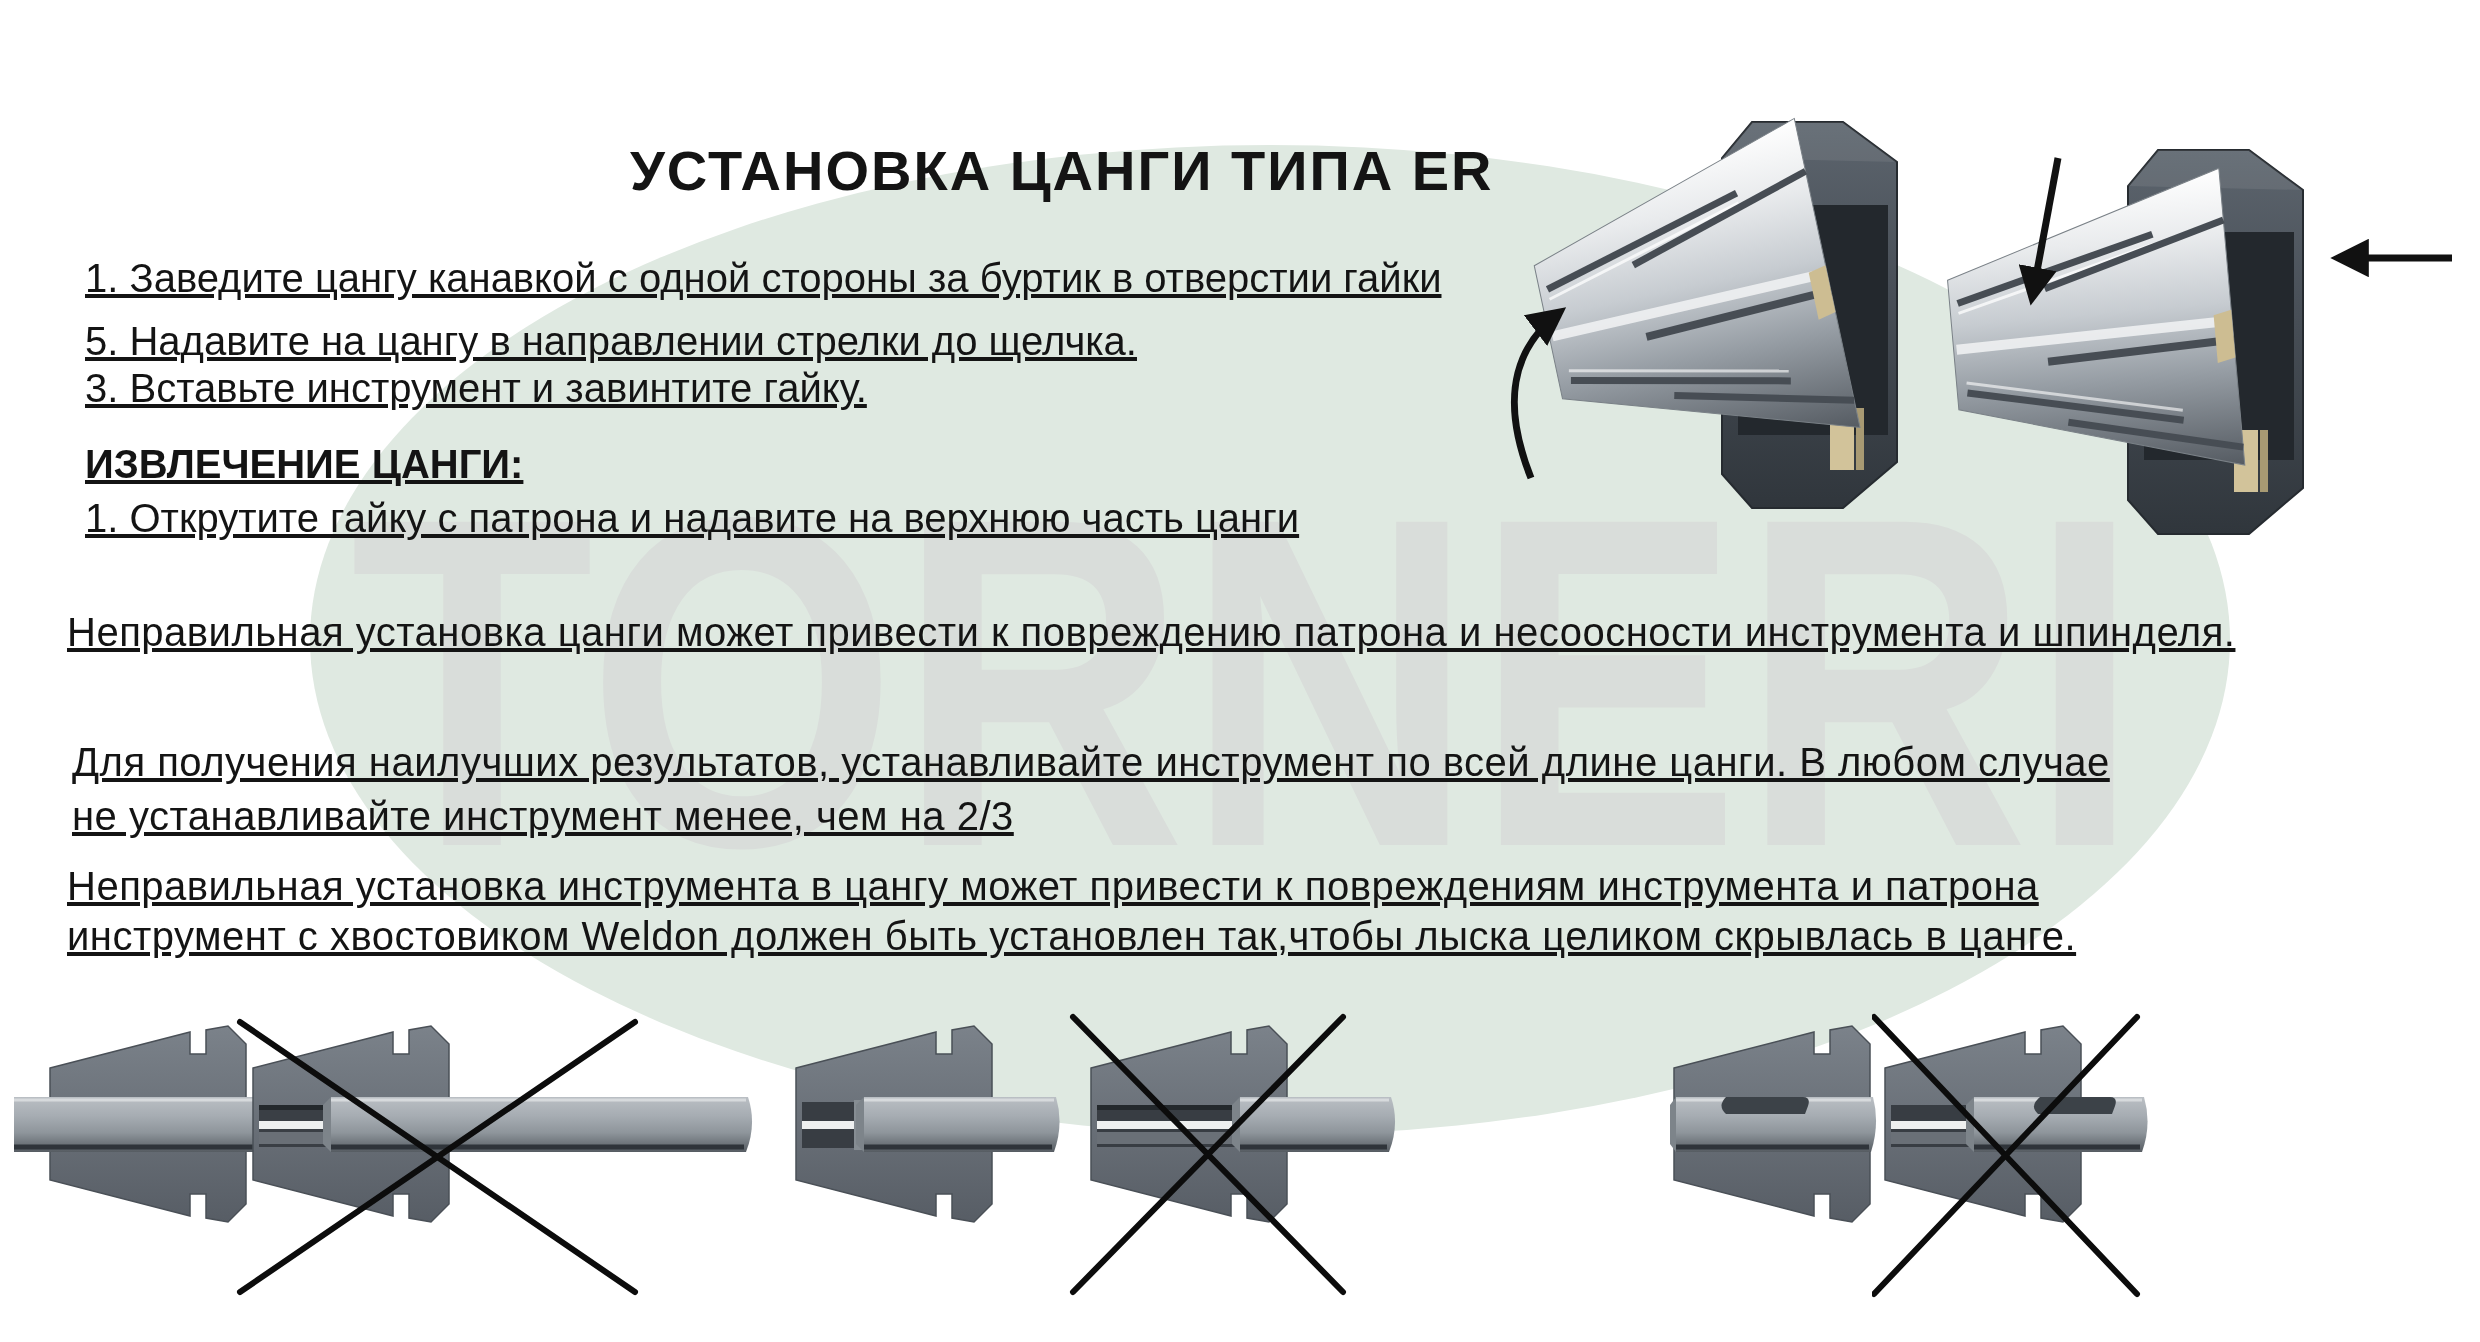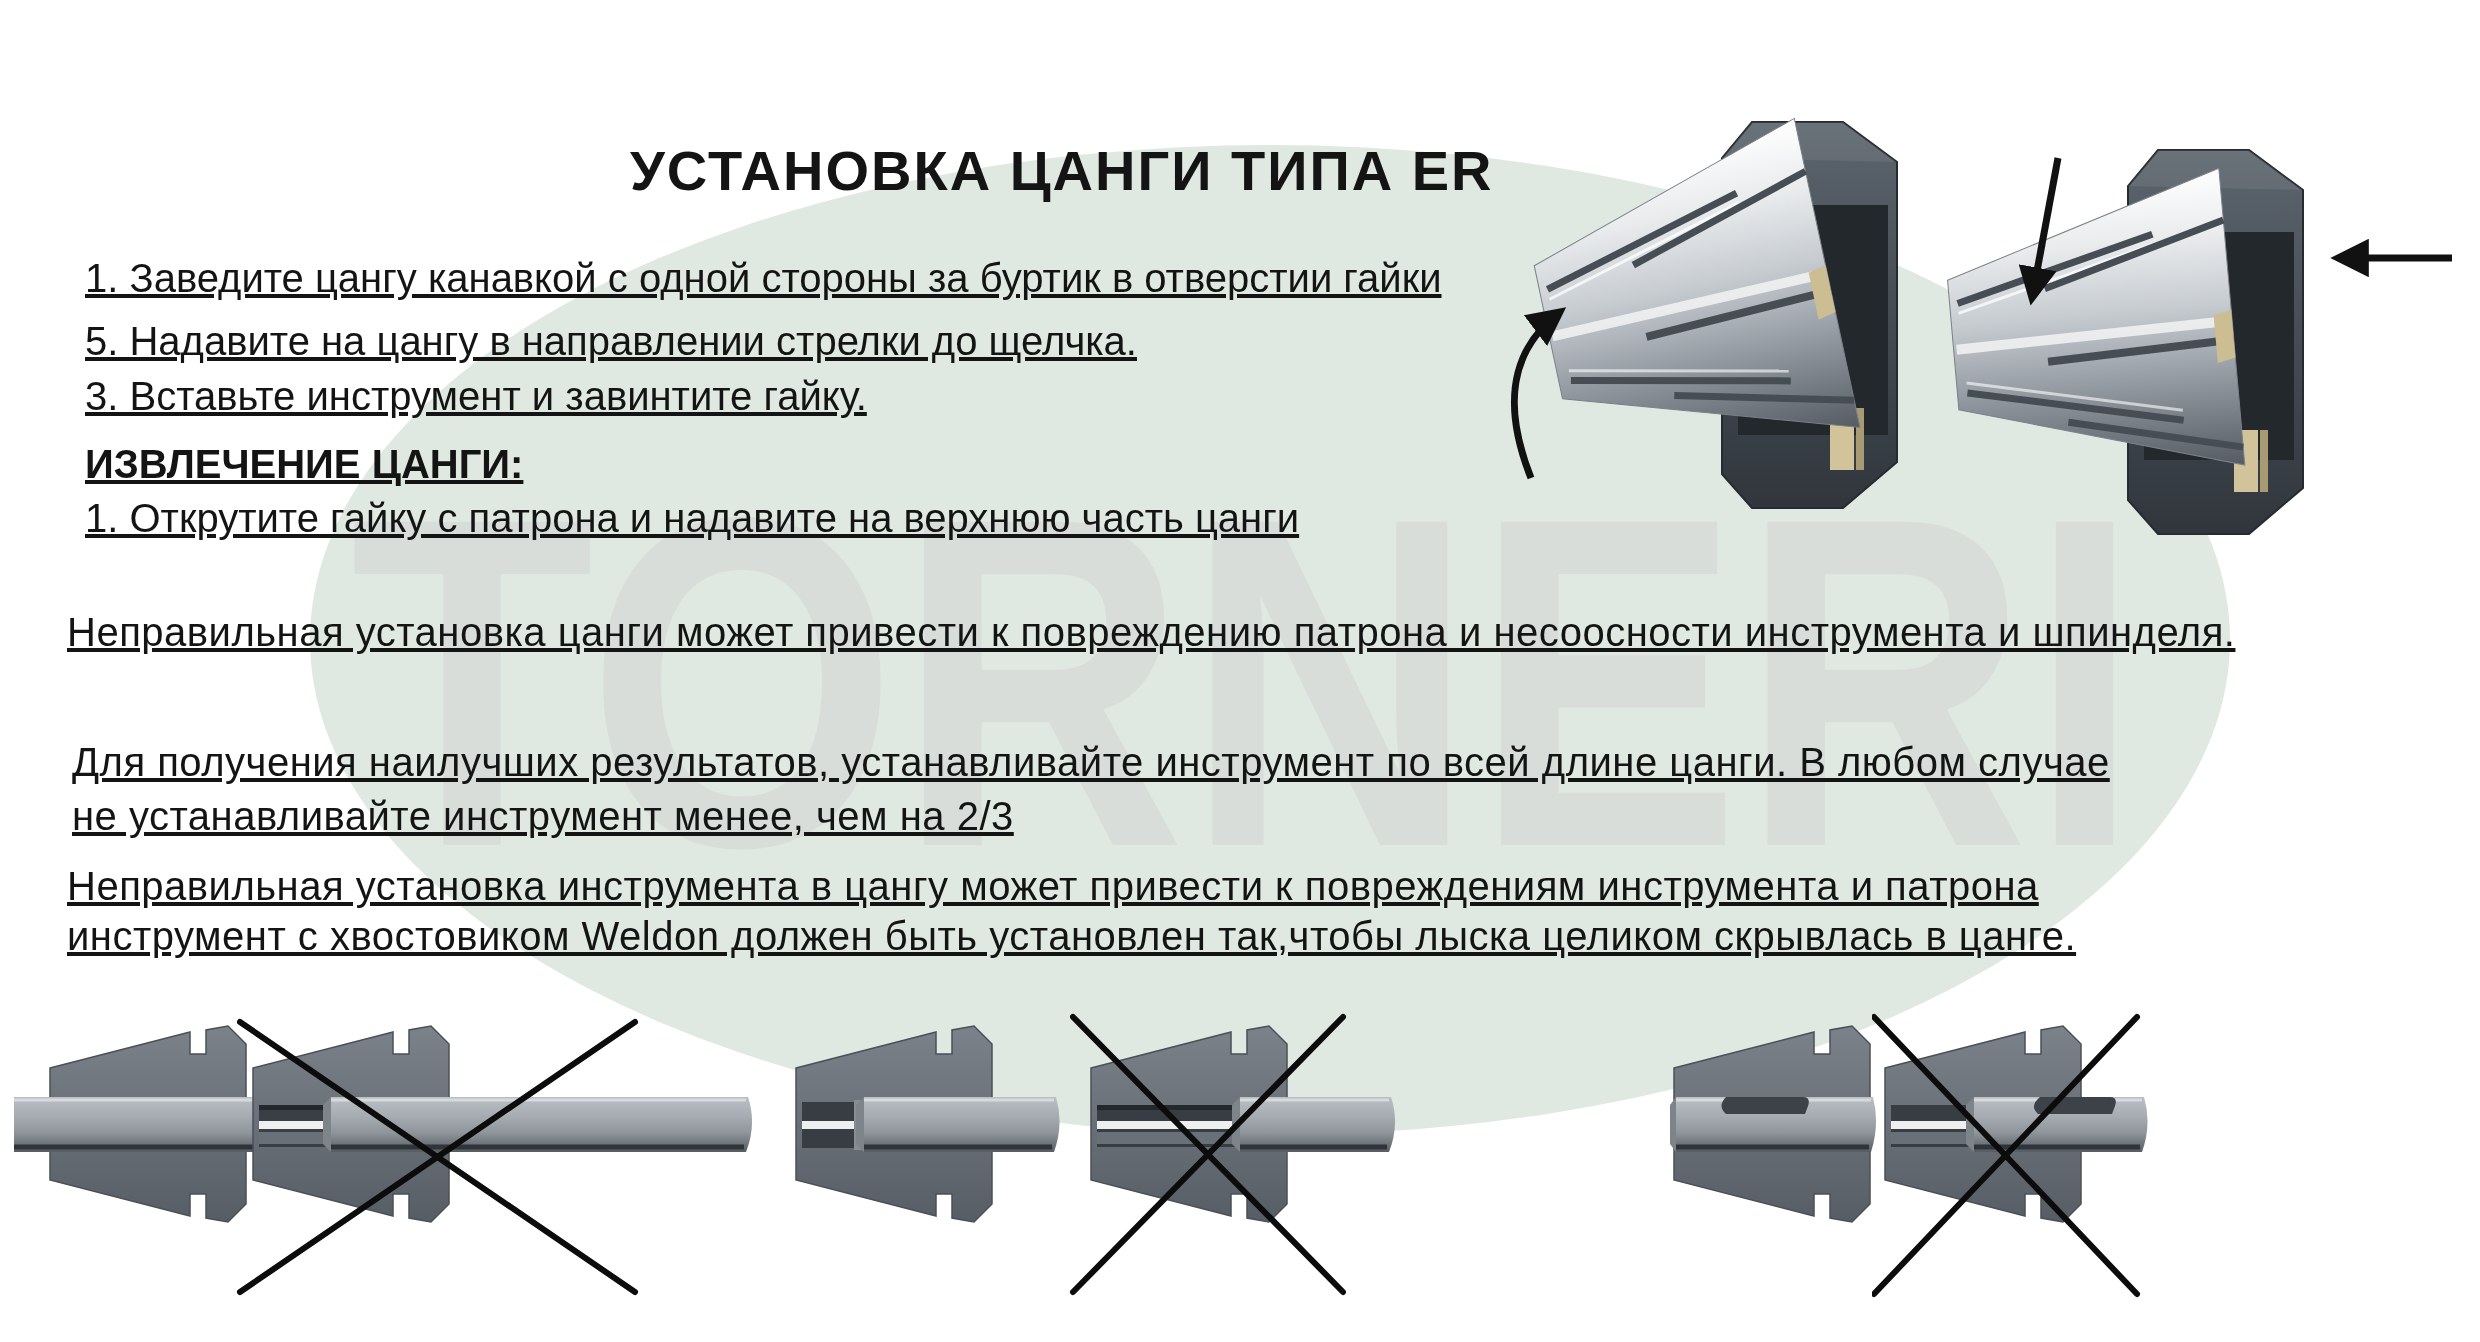--- a/index.html
+++ b/index.html
@@ -57,21 +57,21 @@
 
   <svg class="wm" width="2480" height="1342">
     <ellipse cx="1270" cy="640" rx="960" ry="495" fill="#dfe9e1"></ellipse>
     <text x="1245" y="845" text-anchor="middle" font-family="Liberation Sans, sans-serif" font-weight="bold" font-size="470" textLength="1790" lengthAdjust="spacingAndGlyphs" fill="#d9ddda">TORNERI</text>
   </svg>
 
   <div class="title">УСТАНОВКА ЦАНГИ ТИПА ER</div>
 
   <div class="txt step" style="top:258px">1. Заведите цангу канавкой с одной стороны за буртик в отверстии гайки</div>
   <div class="txt step" style="top:321px">5. Надавите на цангу в направлении стрелки до щелчка.</div>
-  <div class="txt step" style="top:376px">3. Вставьте инструмент и завинтите гайку.</div>
+  <div class="txt step" style="top:368px">3. Вставьте инструмент и завинтите гайку.</div>
 
   <div class="txt head" style="top:444px">ИЗВЛЕЧЕНИЕ ЦАНГИ:</div>
   <div class="txt step" style="top:498px">1. Открутите гайку с патрона и надавите на верхнюю часть цанги</div>
 
   <div class="txt para" style="top:612px">Неправильная установка цанги может привести к повреждению патрона и несоосности инструмента и шпинделя.</div>
 
   <div class="txt para" style="top:742px;left:72px">Для получения наилучших результатов, устанавливайте инструмент по всей длине цанги. В любом случае</div>
   <div class="txt para" style="top:796px;left:72px">не устанавливайте инструмент менее, чем на 2/3</div>
 
   <div class="txt para" style="top:916px">инструмент с хвостовиком Weldon должен быть установлен так,чтобы лыска целиком скрывлась в цанге.</div>

